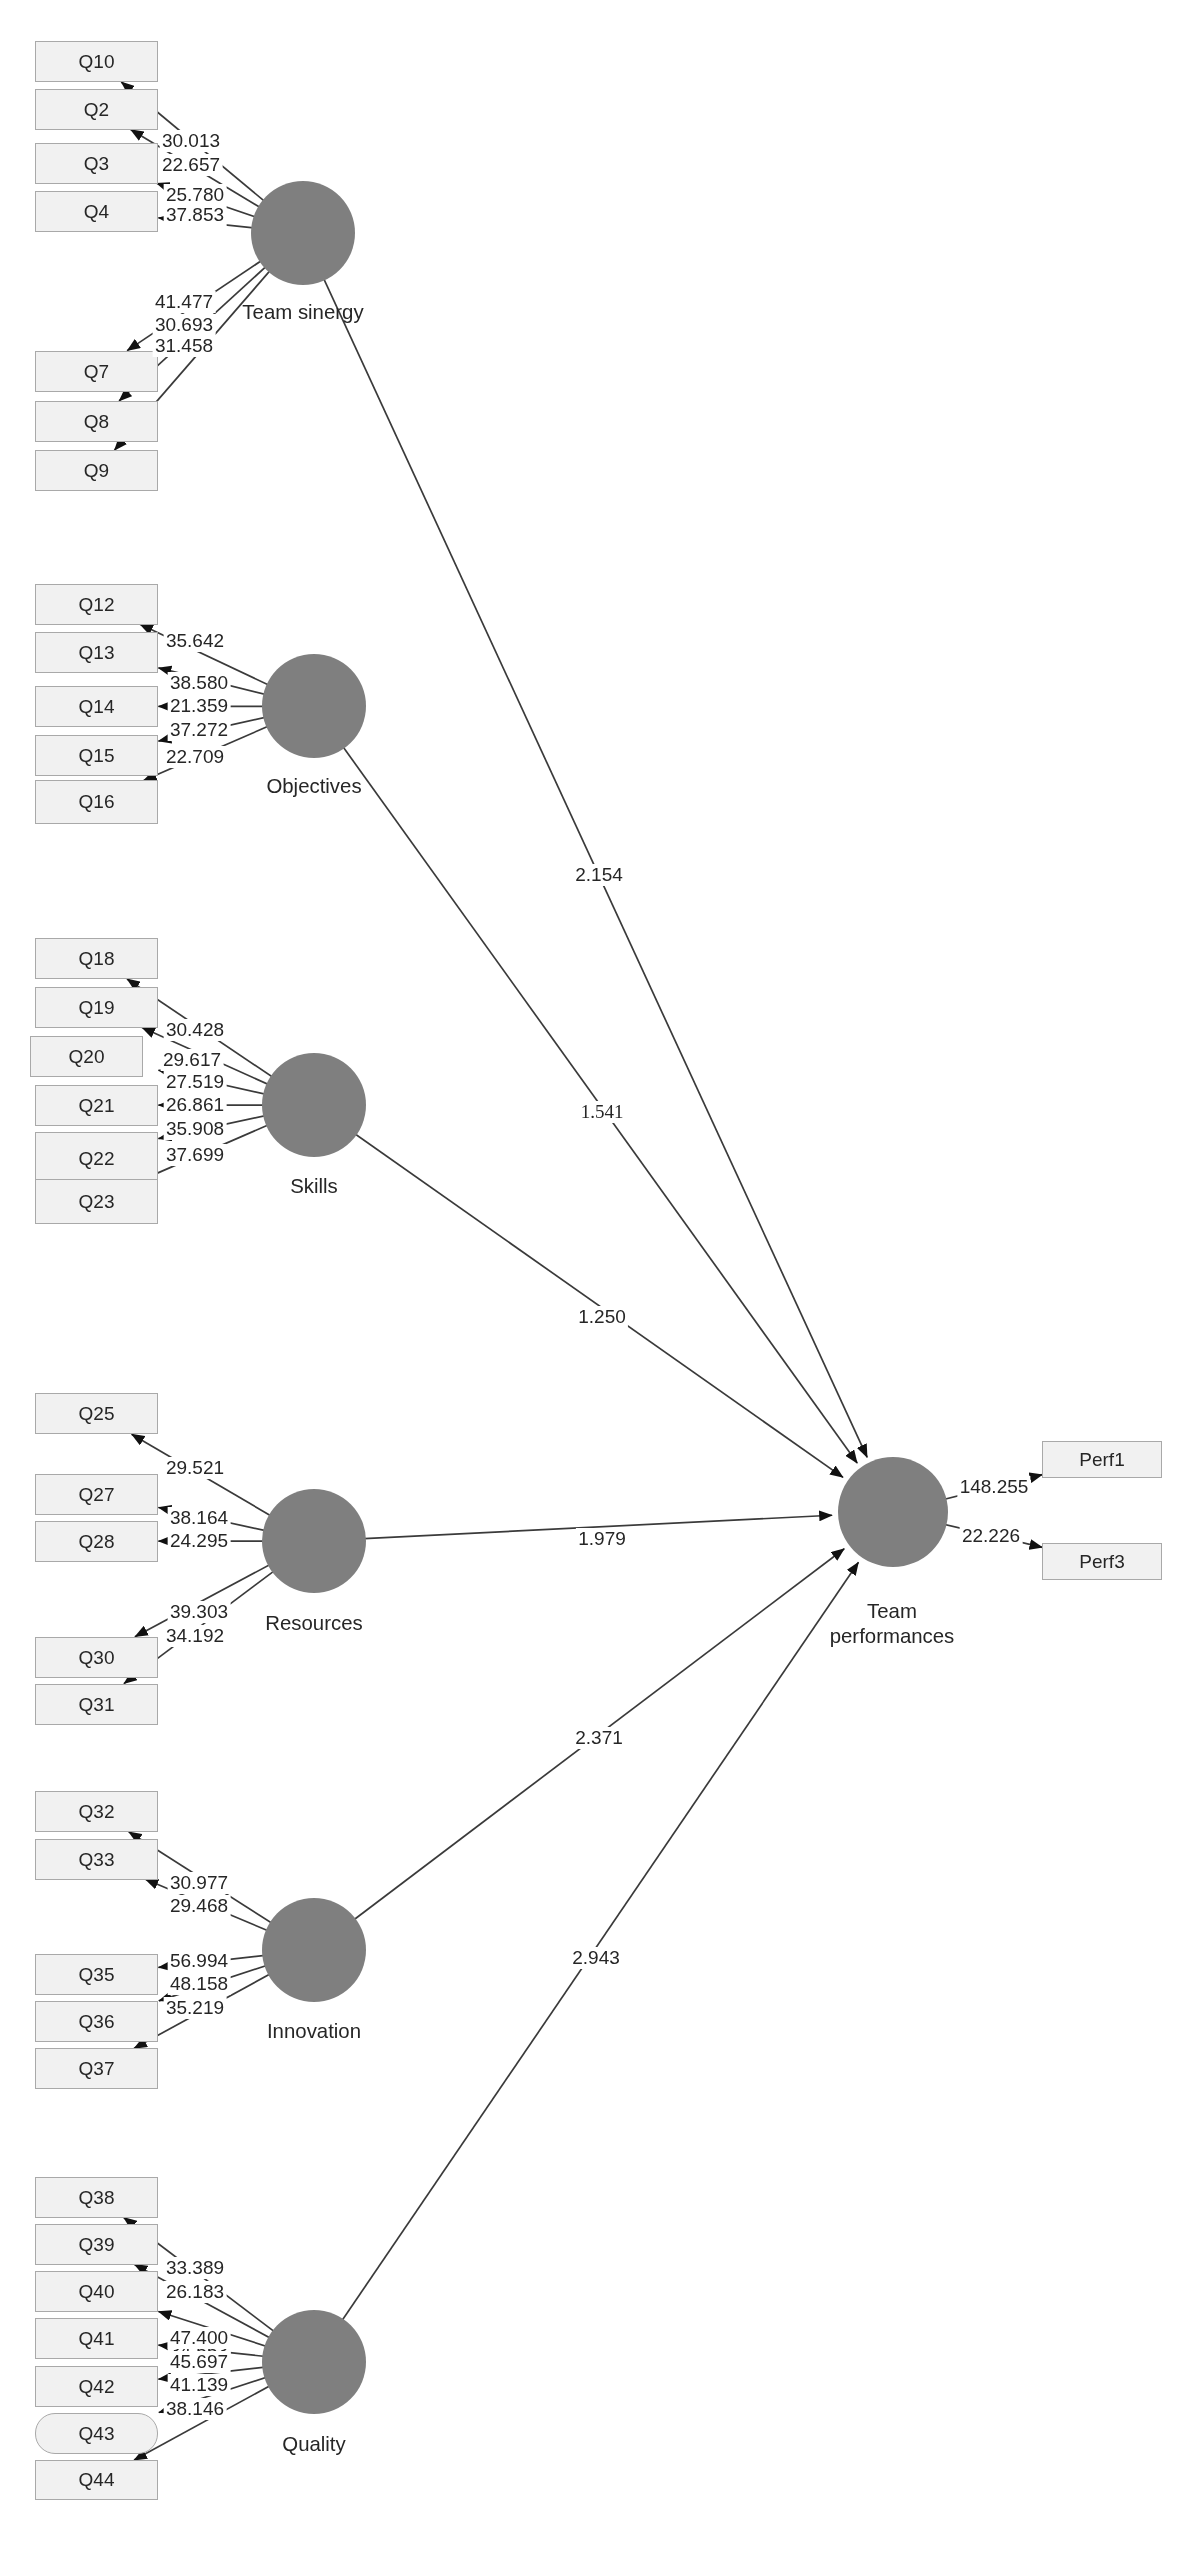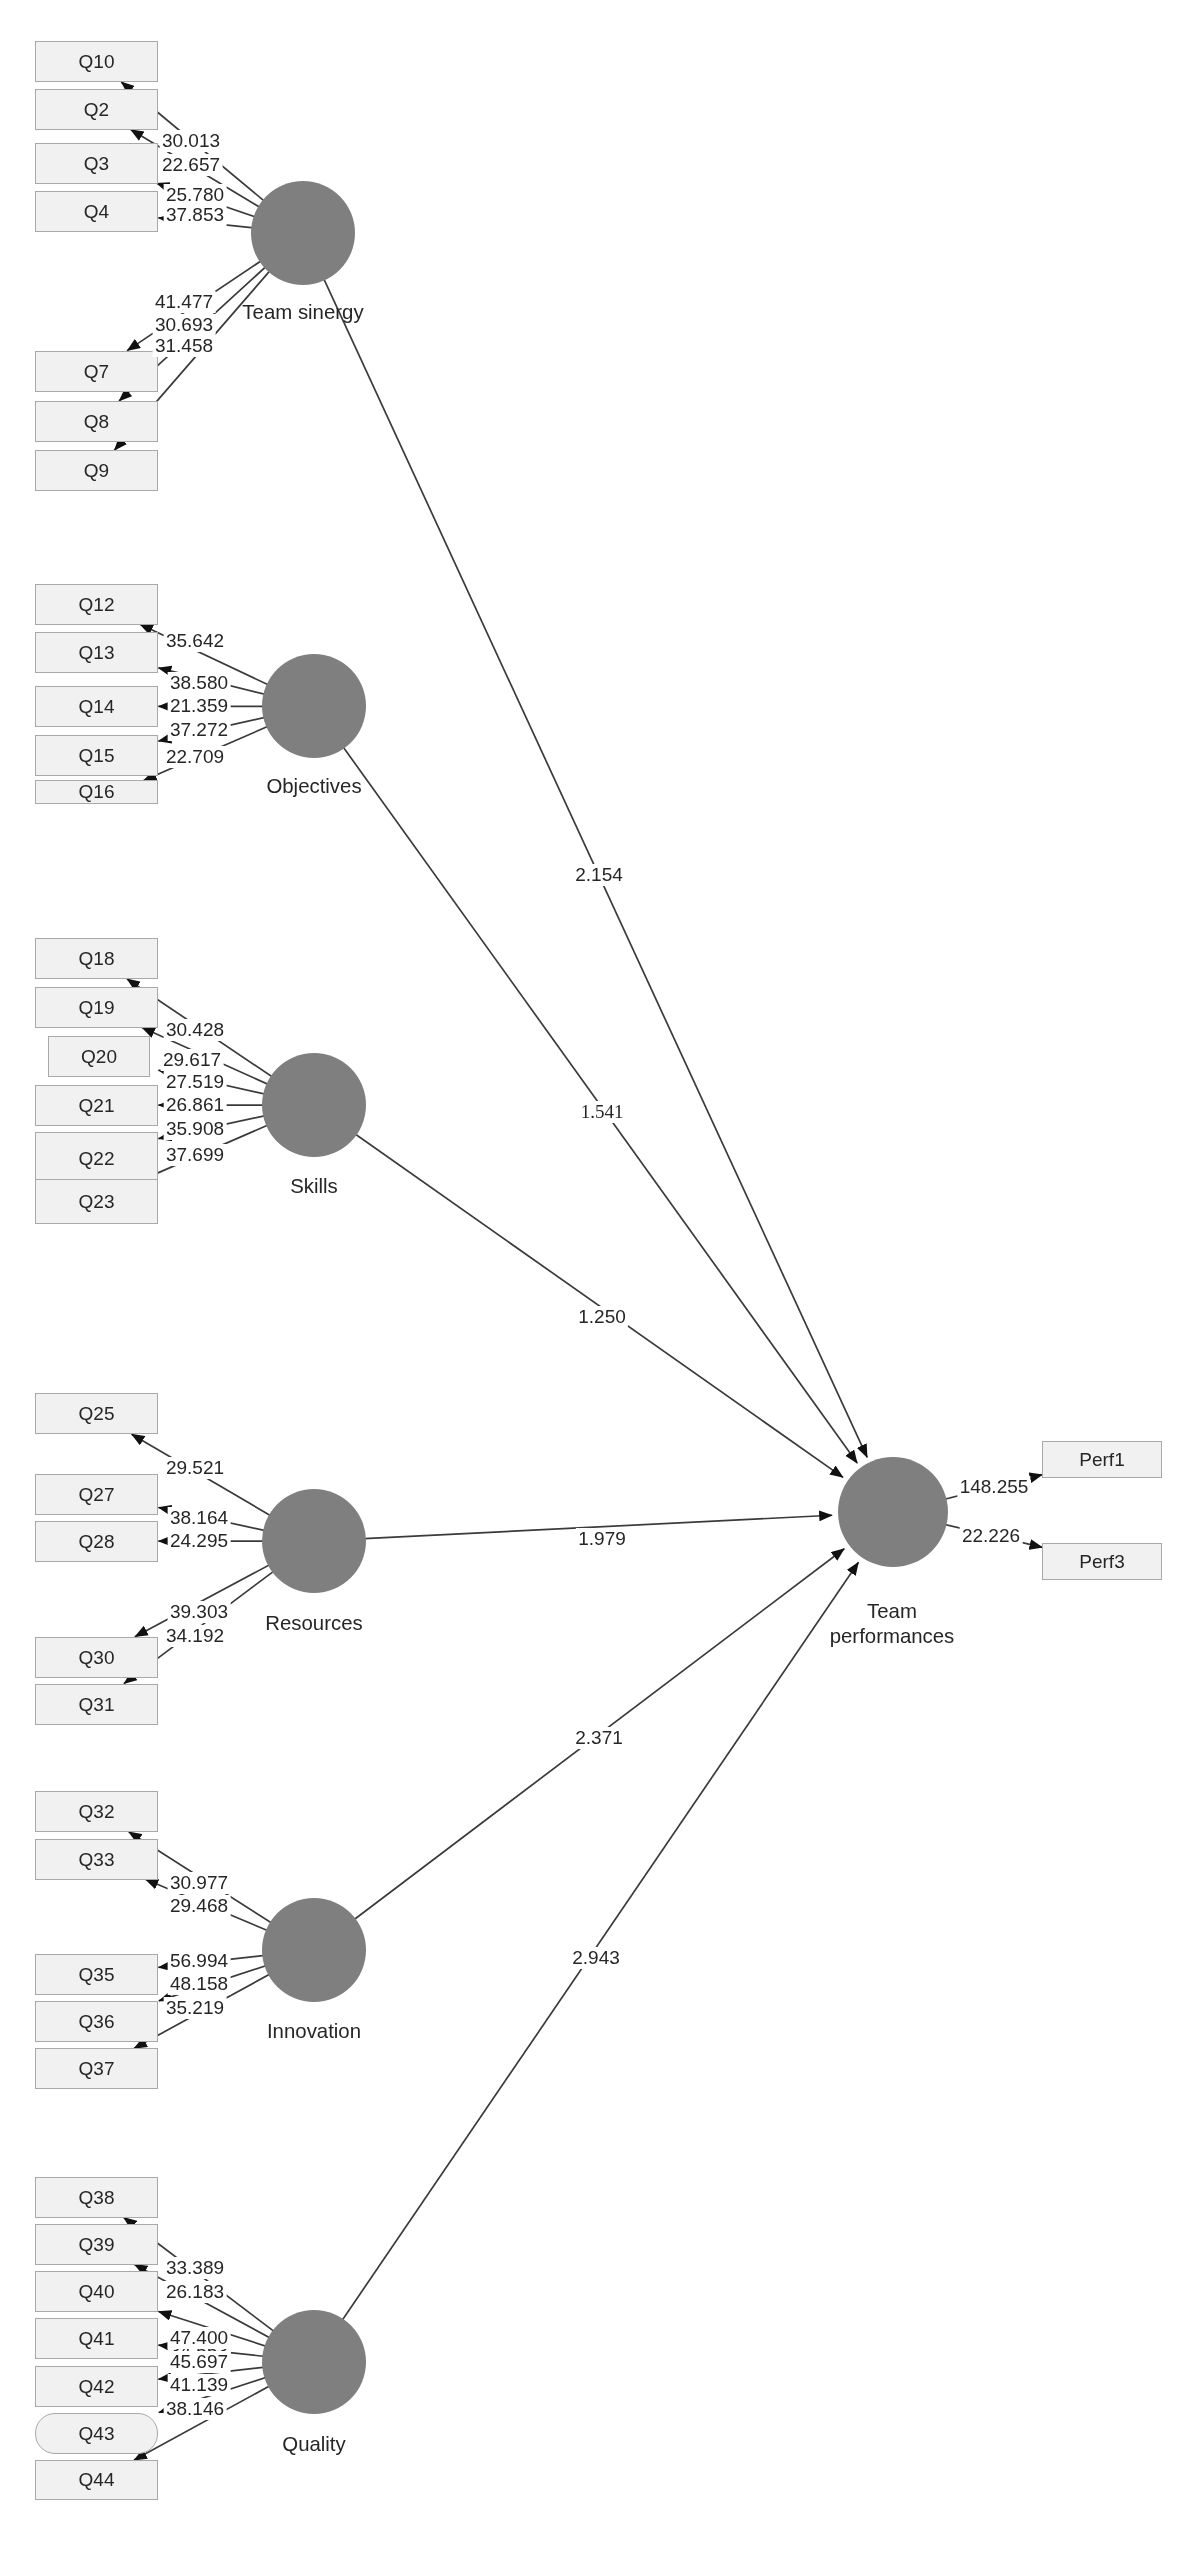--- a/index.html
+++ b/index.html
@@ -106,33 +106,33 @@
       </div>
       <div class="loading-label" style="left: 199px; top: 683px;">38.580</div>
       <div class="indicator" style="left: 35px; top: 686px; width: 123px; height: 41px;">
         <span>Q14</span>
       </div>
       <div class="loading-label" style="left: 199px; top: 706px;">21.359</div>
       <div class="indicator" style="left: 35px; top: 735px; width: 123px; height: 41px;">
         <span>Q15</span>
       </div>
       <div class="loading-label" style="left: 199px; top: 730px;">37.272</div>
-      <div class="indicator" style="left: 35px; top: 780px; width: 123px; height: 24px;">
+      <div class="indicator" style="left: 35px; top: 780px; width: 123px; height: 44px;">
         <span>Q16</span>
       </div>
       <div class="loading-label" style="left: 195px; top: 757px;">22.709</div>
       <div class="indicator" style="left: 35px; top: 938px; width: 123px; height: 41px;">
         <span>Q18</span>
       </div>
       <div class="loading-label" style="left: 195px; top: 1030px;">30.428</div>
       <div class="indicator" style="left: 35px; top: 987px; width: 123px; height: 41px;">
         <span>Q19</span>
       </div>
       <div class="loading-label" style="left: 192px; top: 1060px;">29.617</div>
-      <div class="indicator" style="left: 48px; top: 1036px; width: 102px; height: 41px;">
+      <div class="indicator" style="left: 30px; top: 1036px; width: 113px; height: 41px;">
         <span>Q20</span>
       </div>
       <div class="loading-label" style="left: 195px; top: 1082px;">27.519</div>
       <div class="indicator" style="left: 35px; top: 1085px; width: 123px; height: 41px;">
         <span>Q21</span>
       </div>
       <div class="loading-label" style="left: 195px; top: 1105px;">26.861</div>
       <div class="indicator" style="left: 35px; top: 1132px; width: 123px; height: 54px;">
         <span>Q22</span>
       </div>

